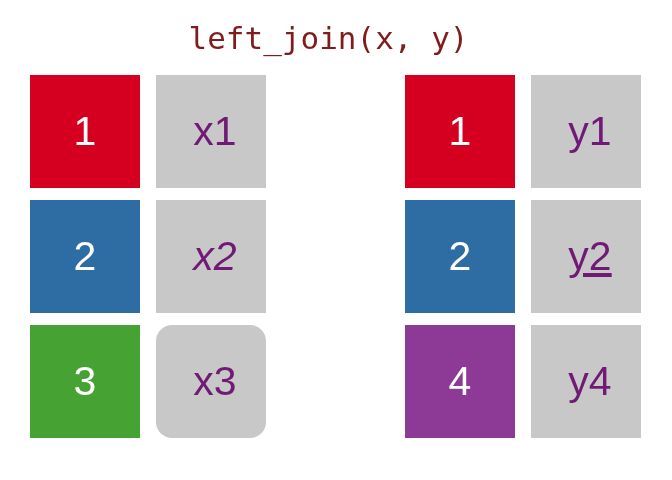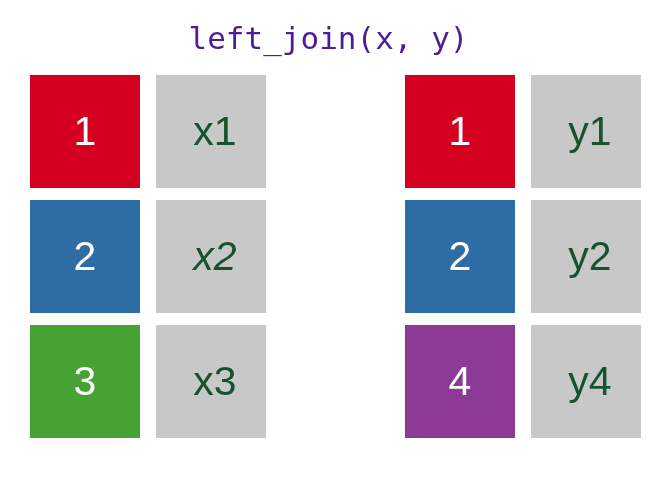--- a/index.html
+++ b/index.html
@@ -13,21 +13,21 @@
   }
   .title {
     position: absolute;
     top: 20px;
     left: 0;
     width: 657px;
     text-align: center;
     font-family: "DejaVu Sans Mono", monospace;
     font-size: 31px;
     font-weight: 500;
-    color: #4c1d95;
+    color: #7f1d1d;
     letter-spacing: 0px;
     white-space: pre;
   }
   .join-table {
     position: absolute;
     top: 75px;
     display: grid;
     grid-template-columns: 110px 110px;
     grid-template-rows: 113px 113px 113px;
     column-gap: 16px;
@@ -37,40 +37,40 @@
   .table-y { left: 405px; }
   .cell {
     display: flex;
     align-items: center;
     justify-content: center;
     font-size: 41px;
     color: #ffffff;
     line-height: 1;
     user-select: none;
   }
-  .cell.value { color: #14532d; padding-left: 8px; }
+  .cell.value { color: #701a75; padding-left: 8px; }
 </style>
 </head>
 <body>
 
 <div class="canvas">
 
   <div class="title">left_join(x, y)</div>
 
   <div class="join-table table-x">
     <div class="cell key" style="background-color: rgb(213, 0, 31);">1</div>
     <div class="cell value" style="background-color: rgb(200, 200, 200);">x1</div>
     <div class="cell key" style="background-color: rgb(46, 109, 164);">2</div>
     <div class="cell value" style="background-color: rgb(200, 200, 200); font-style: italic;">x2</div>
     <div class="cell key" style="background-color: rgb(70, 163, 51);">3</div>
-    <div class="cell value" style="background-color: rgb(200, 200, 200);">x3</div>
+    <div class="cell value" style="background-color: rgb(200, 200, 200); border-radius: 16px;">x3</div>
   </div>
 
   <div class="join-table table-y">
     <div class="cell key" style="background-color: rgb(213, 0, 31);">1</div>
     <div class="cell value" style="background-color: rgb(200, 200, 200); text-align: center;">y1</div>
     <div class="cell key" style="background-color: rgb(46, 109, 164);">2</div>
-    <div class="cell value" style="background-color: rgb(200, 200, 200);">y2</div>
+    <div class="cell value" style="background-color: rgb(200, 200, 200); text-decoration: underline;">y2</div>
     <div class="cell key" style="background-color: rgb(141, 58, 150);">4</div>
     <div class="cell value" style="background-color: rgb(200, 200, 200);">y4</div>
   </div>
 
 </div>
 
 </body></html>

